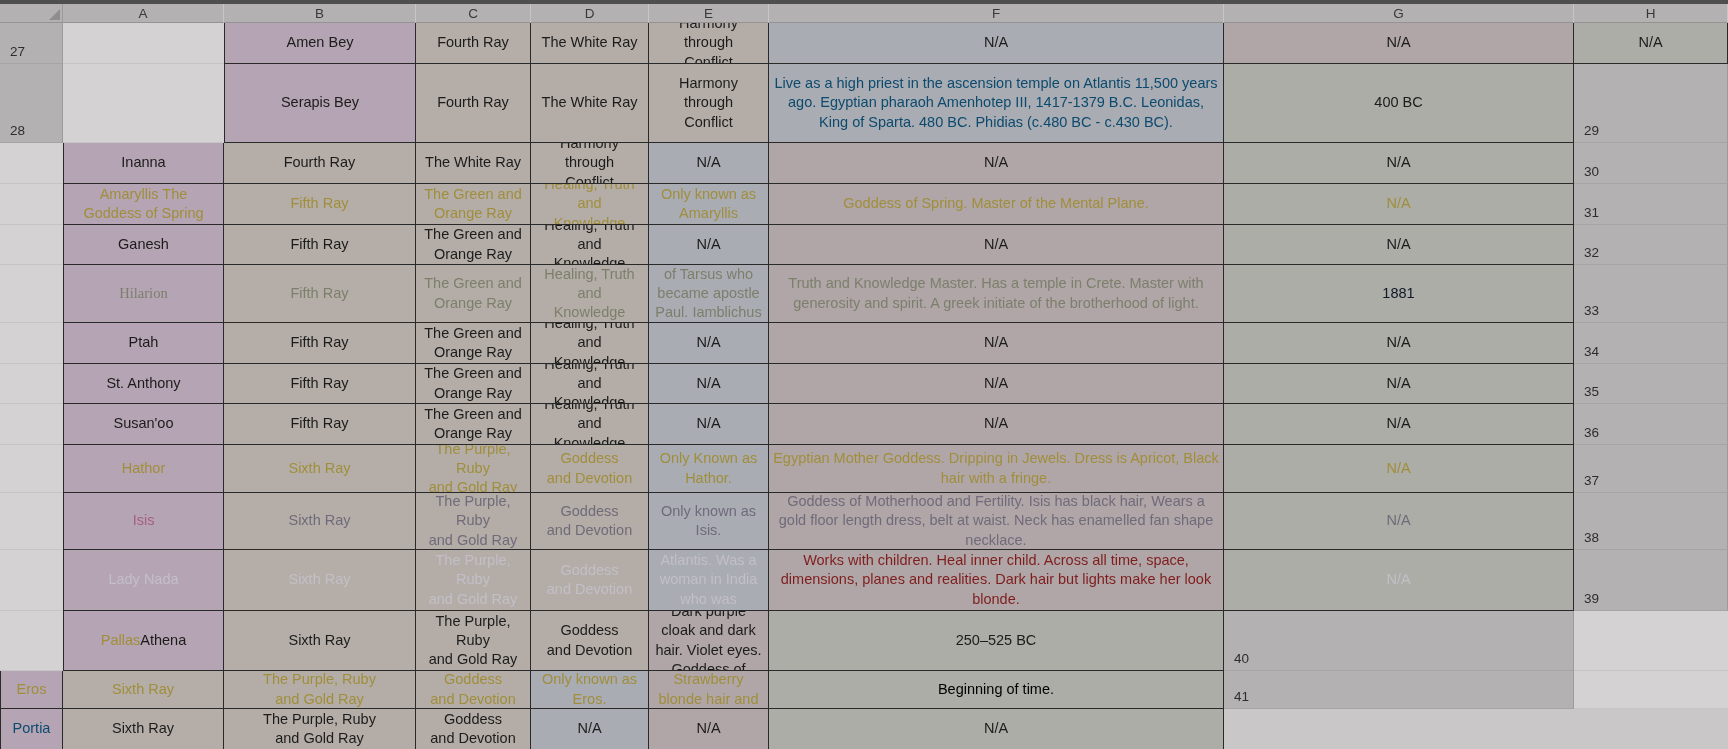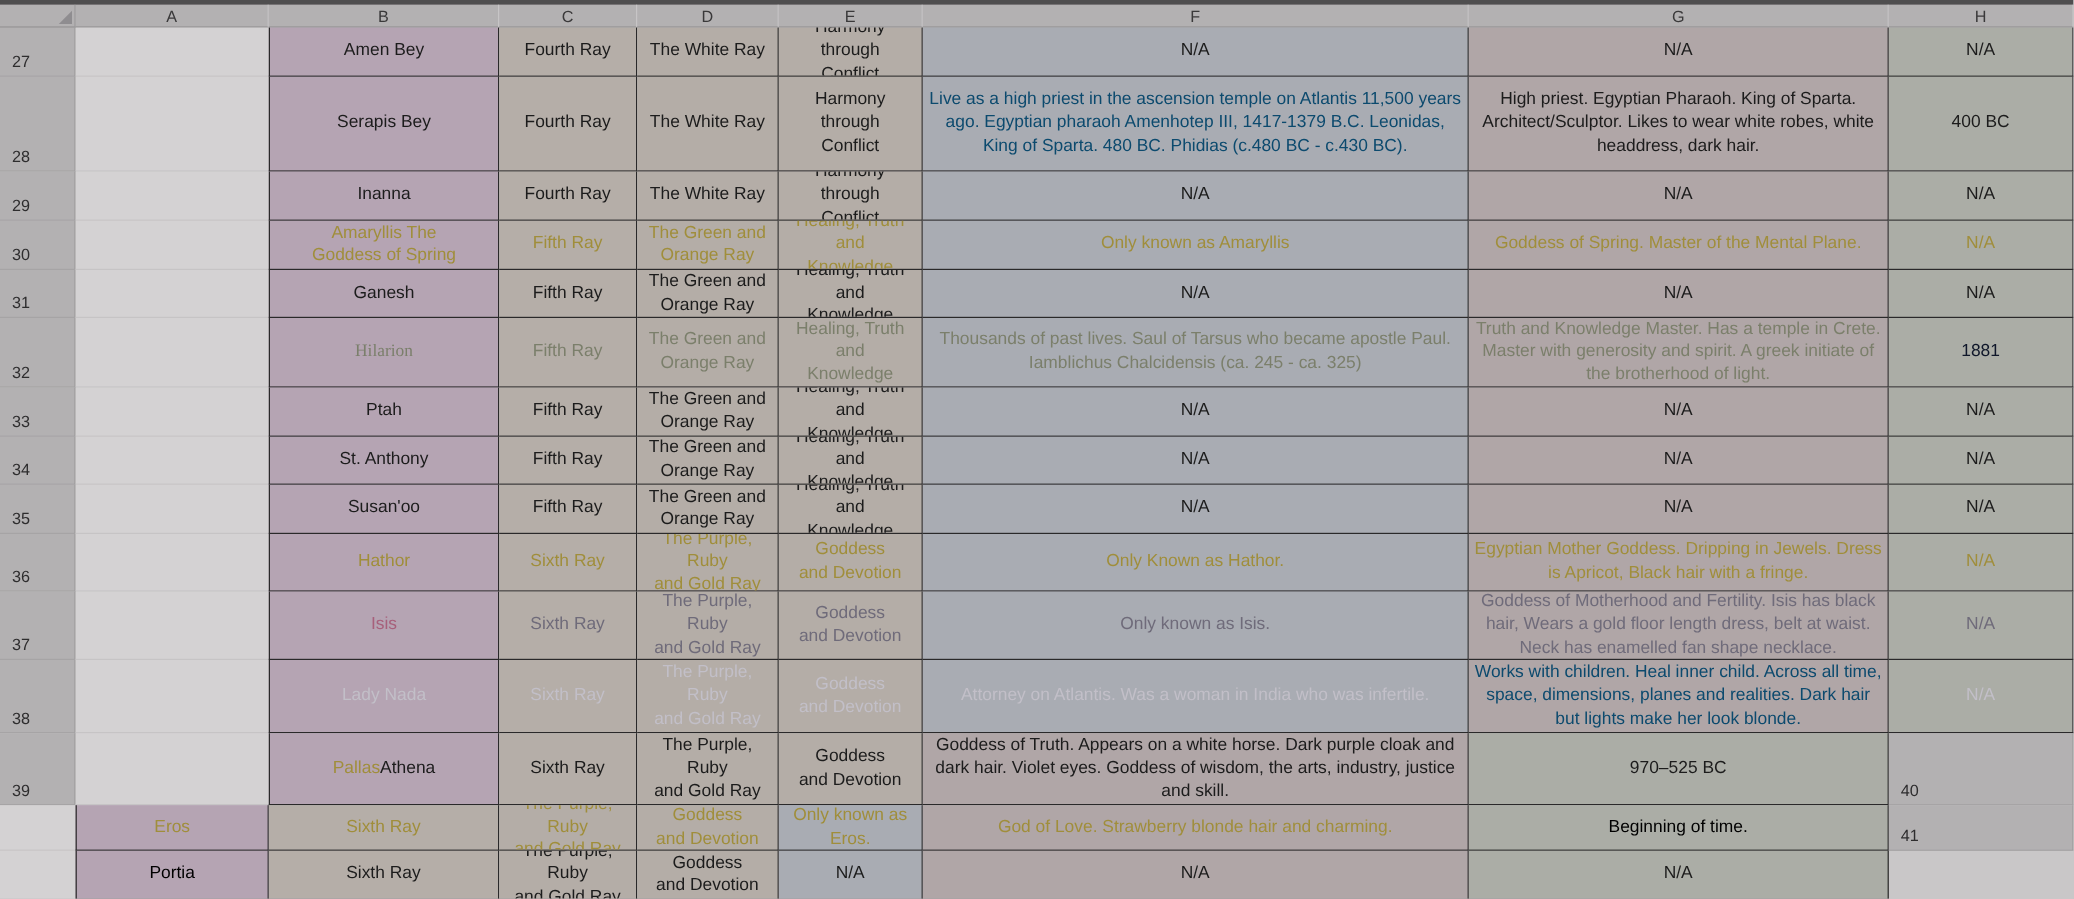--- a/index.html
+++ b/index.html
@@ -117,21 +117,20 @@
       <div class="gut">
         <div class="">28</div>
       </div>
       <div class="acell"></div>
       <div class="cell c-b first" style="color: rgb(28, 28, 28);">Serapis Bey</div>
       <div class="cell c-c" style="color: rgb(28, 28, 28);">Fourth Ray</div>
       <div class="cell c-d" style="color: rgb(28, 28, 28);">The White Ray</div>
       <div class="cell c-e" style="color: rgb(28, 28, 28);">Harmony through
 Conflict</div>
       <div class="cell c-f" style="color: #0c4a6e;">Live as a high priest in the ascension temple on Atlantis 11,500 years ago. Egyptian pharaoh Amenhotep III, 1417-1379 B.C. Leonidas, King of Sparta. 480 BC. Phidias (c.480 BC - c.430 BC).</div>
-      <div class="cell c-g" style="color: rgb(28, 28, 28);">High priest. Egyptian Pharaoh. King of Sparta. Architect/Sculptor. Likes to wear white robes, white headdress, dark hair.</div>
       <div class="cell c-h" style="color: rgb(28, 28, 28);">400 BC</div>
       <div class="gut">
         <div class="">29</div>
       </div>
       <div class="acell"></div>
       <div class="cell c-b first" style="color: rgb(28, 28, 28);">Inanna</div>
       <div class="cell c-c" style="color: rgb(28, 28, 28);">Fourth Ray</div>
       <div class="cell c-d" style="color: rgb(28, 28, 28);">The White Ray</div>
       <div class="cell c-e" style="color: rgb(28, 28, 28);">Harmony through
 Conflict</div>
@@ -247,52 +246,52 @@
         <div class="">38</div>
       </div>
       <div class="acell"></div>
       <div class="cell c-b first" style="color: rgb(194, 191, 200);">Lady Nada</div>
       <div class="cell c-c" style="color: rgb(194, 191, 200);">Sixth Ray</div>
       <div class="cell c-d" style="color: rgb(194, 191, 200);">The Purple, Ruby
 and Gold Ray</div>
       <div class="cell c-e" style="color: rgb(194, 191, 200);">Goddess
 and Devotion</div>
       <div class="cell c-f" style="color: rgb(194, 191, 200);">Attorney on Atlantis. Was a woman in India who was infertile.</div>
-      <div class="cell c-g" style="color: #0c4a6e;">Works with children. Heal inner child. Across all time, space, dimensions, planes and realities. Dark hair but lights make her look blonde.</div>
+      <div class="cell c-g" style="color: #7f1d1d;">Works with children. Heal inner child. Across all time, space, dimensions, planes and realities. Dark hair but lights make her look blonde.</div>
       <div class="cell c-h" style="color: rgb(194, 191, 200);">N/A</div>
       <div class="gut">
         <div class="">39</div>
       </div>
       <div class="acell"></div>
       <div class="cell c-b first"><div class="" style="color: rgb(160, 142, 59);">Pallas </div><div class="" style="color: rgb(28, 28, 28);">Athena</div></div>
       <div class="cell c-c" style="color: rgb(28, 28, 28);">Sixth Ray</div>
       <div class="cell c-d" style="color: rgb(28, 28, 28);">The Purple, Ruby
 and Gold Ray</div>
       <div class="cell c-e" style="color: rgb(28, 28, 28);">Goddess
 and Devotion</div>
       <div class="cell c-g" style="color: rgb(28, 28, 28);">Goddess of Truth. Appears on a white horse. Dark purple cloak and dark hair. Violet eyes. Goddess of wisdom, the arts, industry, justice and skill.</div>
-      <div class="cell c-h" style="color: rgb(28, 28, 28);">970–525 BC</div>
+      <div class="cell c-h" style="color: rgb(28, 28, 28);">250–525 BC</div>
       <div class="gut">
         <div class="">40</div>
       </div>
       <div class="acell"></div>
       <div class="cell c-b first" style="color: rgb(160, 142, 59);">Eros</div>
       <div class="cell c-c" style="color: rgb(160, 142, 59);">Sixth Ray</div>
       <div class="cell c-d" style="color: rgb(160, 142, 59);">The Purple, Ruby
 and Gold Ray</div>
       <div class="cell c-e" style="color: rgb(160, 142, 59);">Goddess
 and Devotion</div>
       <div class="cell c-f" style="color: rgb(160, 142, 59);">Only known as Eros.</div>
       <div class="cell c-g" style="color: rgb(160, 142, 59);">God of Love. Strawberry blonde hair and charming.</div>
       <div class="cell c-h" style="color: #000000;">Beginning of time.</div>
       <div class="gut">
         <div class="">41</div>
       </div>
       <div class="acell"></div>
-      <div class="cell c-b first" style="color: #000000; text-align: right;">Portia</div>
+      <div class="cell c-b first" style="color: #0c4a6e; text-align: right;">Portia</div>
       <div class="cell c-c" style="color: rgb(28, 28, 28);">Sixth Ray</div>
       <div class="cell c-d" style="color: rgb(28, 28, 28);">The Purple, Ruby
 and Gold Ray</div>
       <div class="cell c-e" style="color: rgb(28, 28, 28);">Goddess
 and Devotion</div>
       <div class="cell c-f" style="color: rgb(28, 28, 28);">N/A</div>
       <div class="cell c-g" style="color: rgb(28, 28, 28);">N/A</div>
       <div class="cell c-h" style="color: rgb(28, 28, 28);">N/A</div>
     </div>
 </div>

